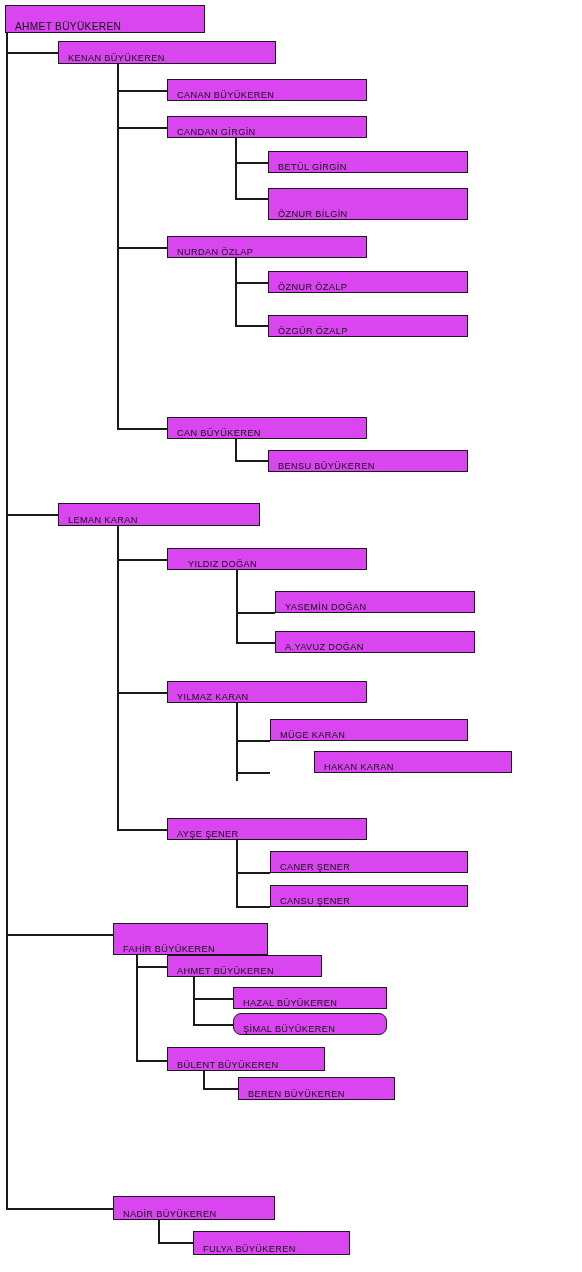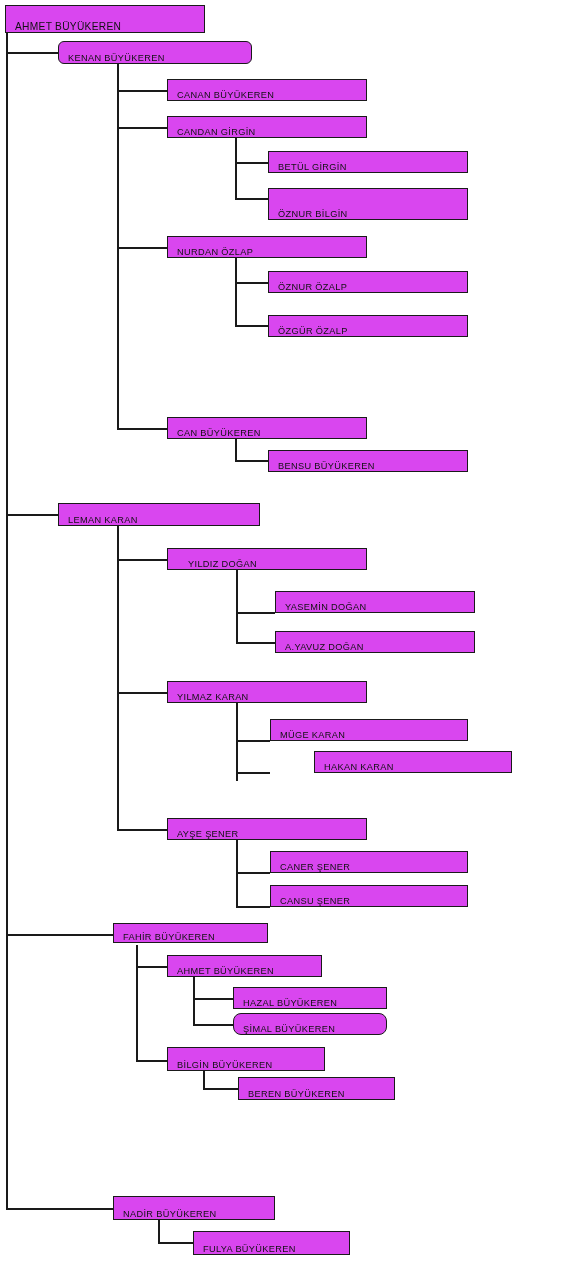--- a/index.html
+++ b/index.html
@@ -114,21 +114,21 @@
   <div class="connector-v" style="left:203px; top:1071px; height:18px;"></div>
   <div class="connector-h" style="left:203px; top:1088px; width:35px;"></div>
 
   <div class="connector-v" style="left:158px; top:1220px; height:23px;"></div>
   <div class="connector-h" style="left:158px; top:1242px; width:35px;"></div>
 
   <div class="node root" style="left:5px; top:5px; width:200px; height:28px;">
     <span class="node-label">AHMET BÜYÜKEREN</span>
   </div>
 
-  <div class="node" style="left:58px; top:41px; width:194px; height:23px;border-radius:6px;">
+  <div class="node" style="left:58px; top:41px; width:218px; height:23px;">
     <span class="node-label">KENAN BÜYÜKEREN</span>
   </div>
 
   <div class="node" style="left:167px; top:79px; width:200px; height:22px;">
     <span class="node-label">CANAN BÜYÜKEREN</span>
   </div>
 
   <div class="node" style="left:167px; top:116px; width:200px; height:22px;">
     <span class="node-label">CANDAN GİRGİN</span>
   </div>
@@ -194,38 +194,38 @@
   </div>
 
   <div class="node" style="left:270px; top:851px; width:198px; height:22px;">
     <span class="node-label">CANER ŞENER</span>
   </div>
 
   <div class="node" style="left:270px; top:885px; width:198px; height:22px;">
     <span class="node-label">CANSU ŞENER</span>
   </div>
 
-  <div class="node" style="left:113px; top:923px; width:155px; height:20px;">
+  <div class="node" style="left:113px; top:923px; width:155px; height:32px;">
     <span class="node-label">FAHİR BÜYÜKEREN</span>
   </div>
 
   <div class="node" style="left:167px; top:955px; width:155px; height:22px;">
     <span class="node-label">AHMET BÜYÜKEREN</span>
   </div>
 
   <div class="node" style="left:233px; top:987px; width:154px; height:22px;">
     <span class="node-label">HAZAL BÜYÜKEREN</span>
   </div>
 
   <div class="node" style="left:233px; top:1013px; width:154px; height:22px;border-radius:8px;">
     <span class="node-label">ŞİMAL BÜYÜKEREN</span>
   </div>
 
   <div class="node" style="left:167px; top:1047px; width:158px; height:24px;">
-    <span class="node-label">BİLGİN BÜYÜKEREN</span>
+    <span class="node-label">BÜLENT BÜYÜKEREN</span>
   </div>
 
   <div class="node" style="left:238px; top:1077px; width:157px; height:23px;">
     <span class="node-label">BEREN BÜYÜKEREN</span>
   </div>
 
   <div class="node" style="left:113px; top:1196px; width:162px; height:24px;">
     <span class="node-label">NADİR BÜYÜKEREN</span>
   </div>
 

